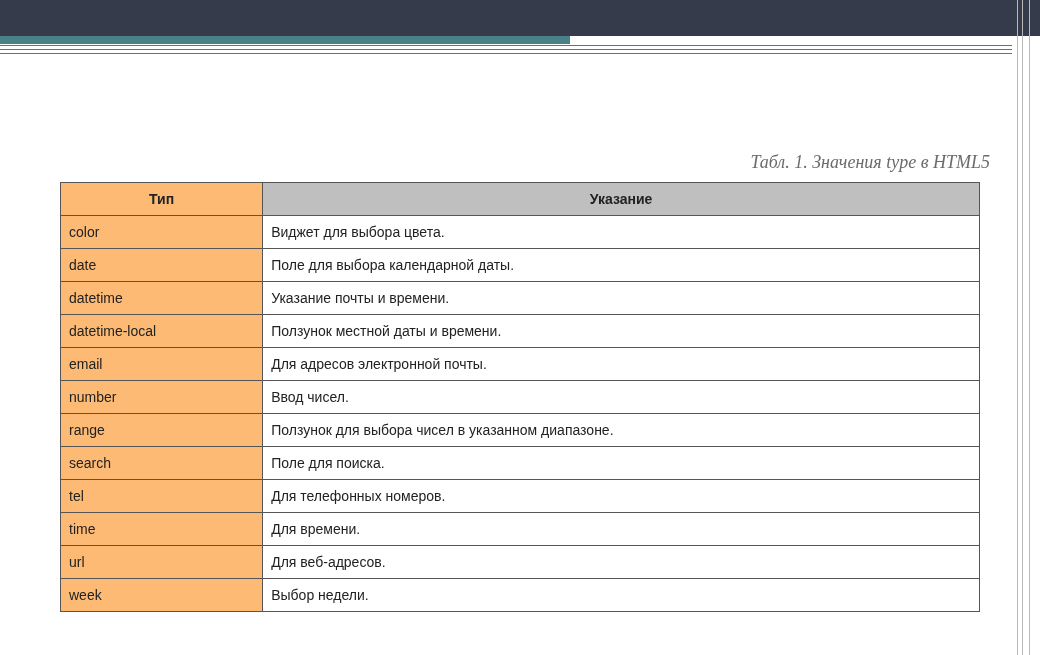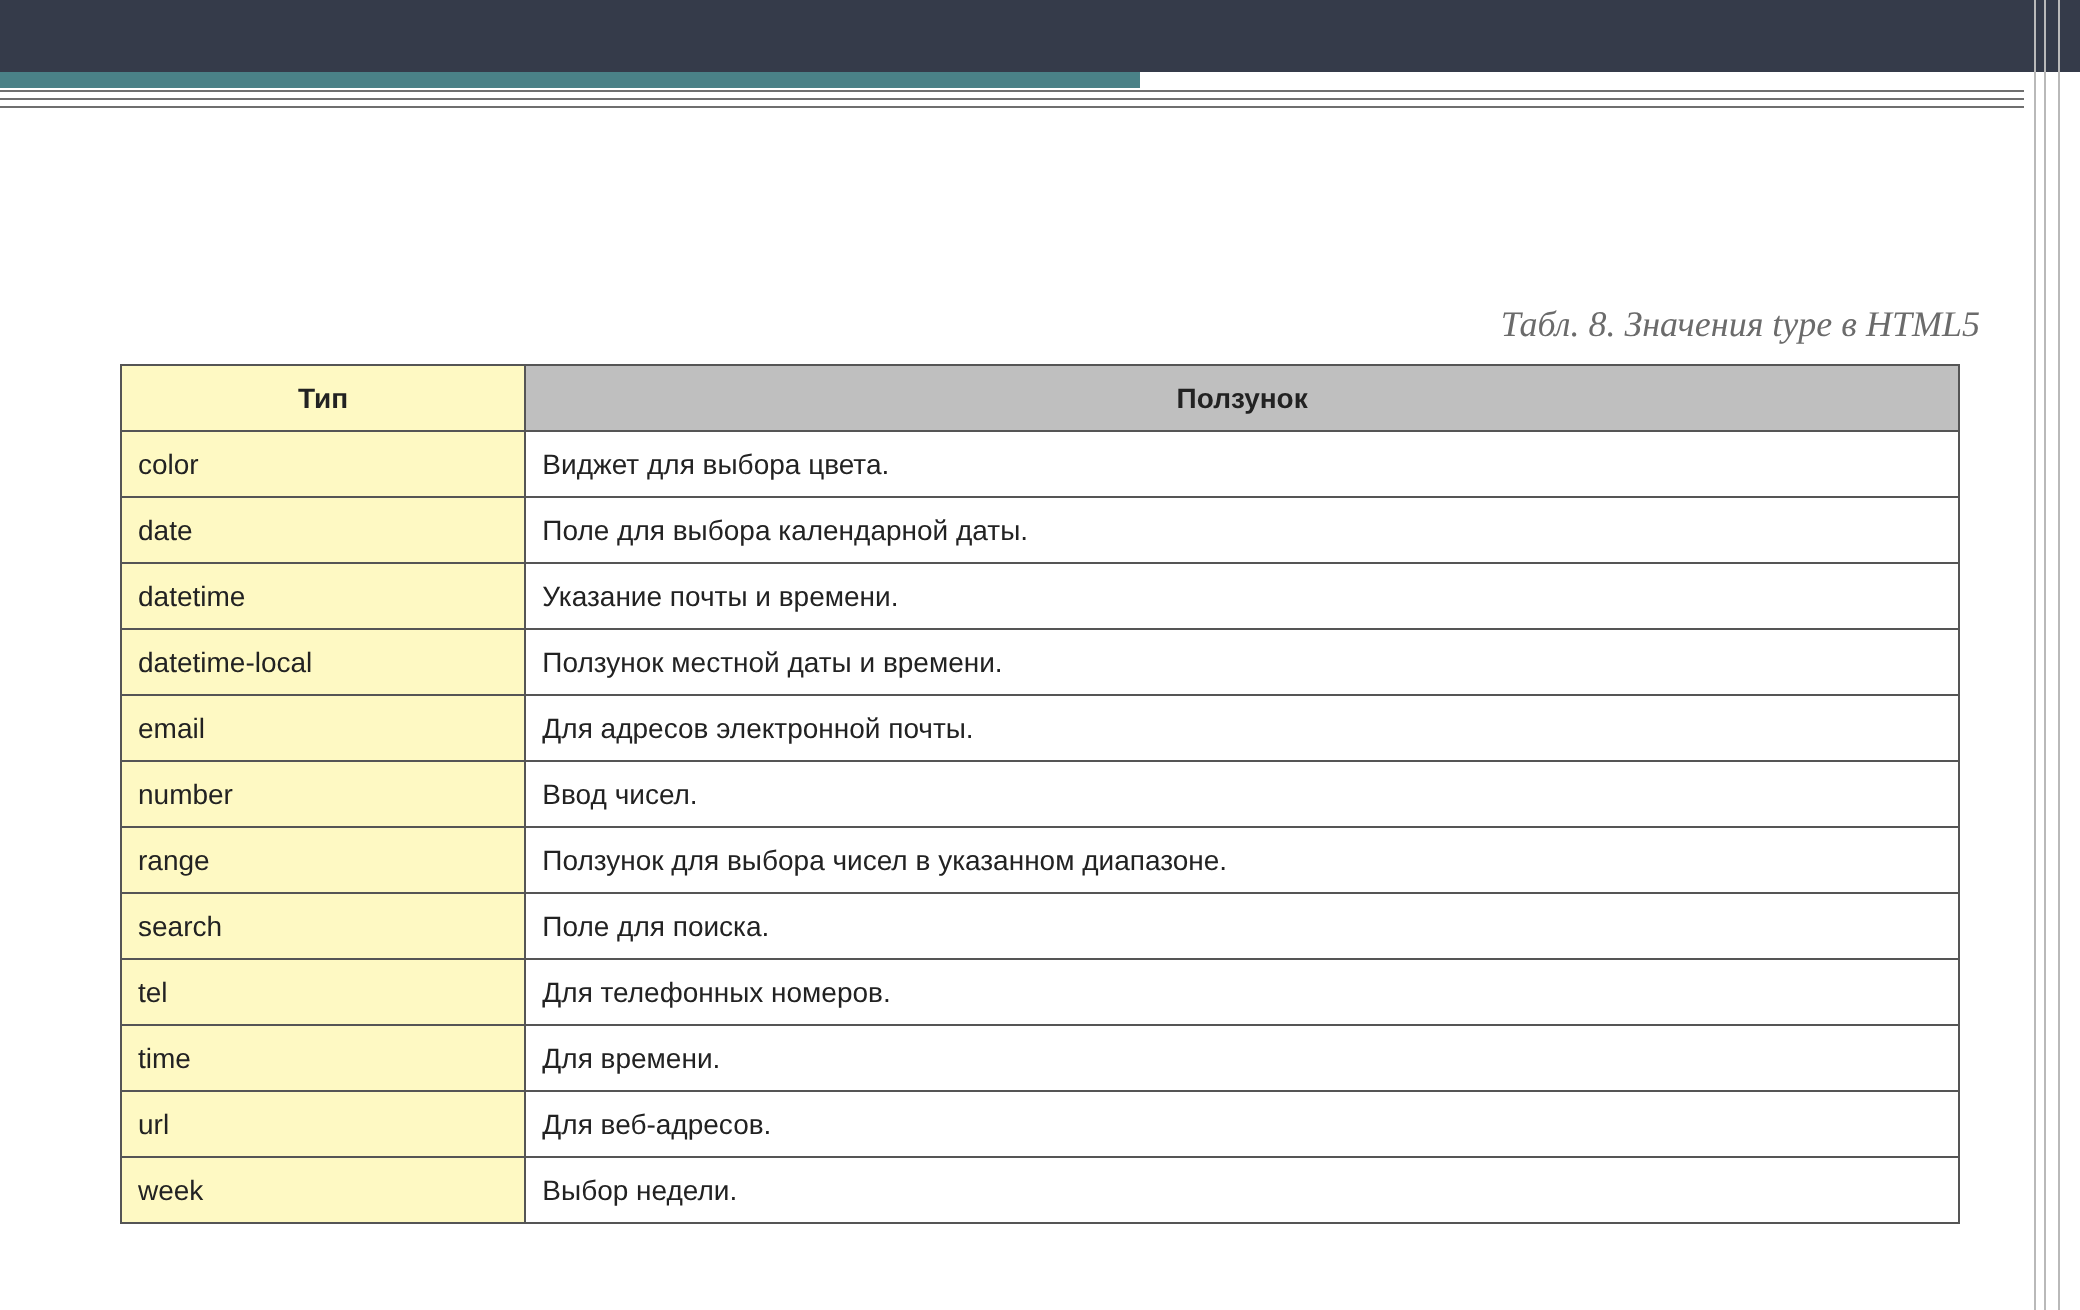--- a/index.html
+++ b/index.html
@@ -12,43 +12,43 @@
   .g2{top:49px}
   .g3{top:53px}
   .vbar{position:absolute;right:10px;top:0;height:655px;border-left:1px solid #b9b9b9;border-right:1px solid #b9b9b9;width:6px}
   .vbar2{position:absolute;right:22px;top:0;height:655px;border-left:1px solid #b9b9b9;width:0}
   .caption{position:absolute;top:152px;right:50px;font-style:italic;color:#6b6b6b;font-family:Georgia,'Times New Roman',serif;font-size:18px}
   .tbl-wrap{position:absolute;top:182px;left:60px;right:60px}
   table{border-collapse:collapse;width:100%;background:#fff}
   th,td{border:1px solid #555;font-size:14px;color:#222;vertical-align:middle}
   th{background:#bfbfbf;font-weight:bold;text-align:center;height:30px}
   td{padding:6px 8px;height:20px}
-  .col-type{width:22%;background:#fef9c3}
+  .col-type{width:22%;background:#fdba74}
   .col-desc{width:78%}
 </style>
 </head>
 <body>
 
 <div class="slide-bg">
   <div class="top-band"></div>
   <div class="teal-underline teal-under-a"></div>
   <div class="grey-lines g1"></div>
   <div class="grey-lines g2"></div>
   <div class="grey-lines g3"></div>
   <div class="vbar"></div>
   <div class="vbar2"></div>
 
-  <div class="caption">Табл. 8. Значения type в HTML5</div>
+  <div class="caption">Табл. 1. Значения type в HTML5</div>
 
   <div class="tbl-wrap">
     <table>
       <thead>
         <tr>
           <th class="col-type">Тип</th>
-          <th class="col-desc">Ползунок</th>
+          <th class="col-desc">Указание</th>
         </tr>
       </thead>
       <tbody id="tbody">
           <tr>
             <td class="col-type">color</td>
             <td class="col-desc">Виджет для выбора цвета.</td>
           </tr>
           <tr>
             <td class="col-type">date</td>
             <td class="col-desc">Поле для выбора календарной даты.</td>

